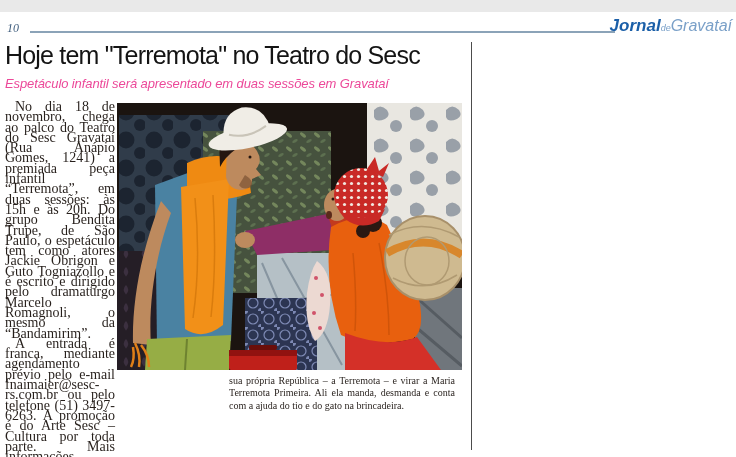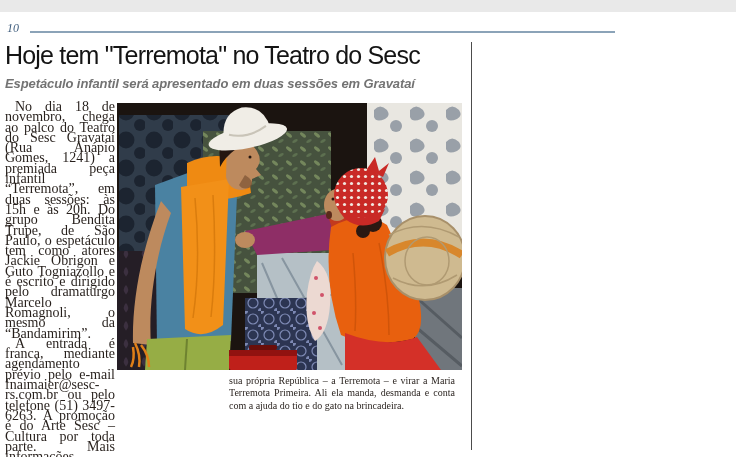--- a/index.html
+++ b/index.html
@@ -27,22 +27,22 @@
   .logo .de { font-size:9px;  color:#7aa0c8; }
   .logo .g  { font-size:16px; color:#7aa0c8; }
   
   .headline {
     position:absolute; left:5px; top:29px; width:464px;
     font-family:"Liberation Sans", sans-serif; font-size:25px; letter-spacing:-0.8px;
     color:#141414; white-space:nowrap;
   }
   .subheadline {
     position:absolute; left:5px; top:64px; width:464px;
-    font-family:"Liberation Sans", sans-serif; font-size:13px; font-weight:bold;
-    font-style:italic; color:#737373; white-space:nowrap; letter-spacing:-0.1px;
+    font-family:"Liberation Sans", sans-serif; font-size:13px; font-weight:normal;
+    font-style:italic; color:#ec4899; white-space:nowrap; letter-spacing:-0.1px;
   }
   .vrule { position:absolute; left:471px; top:30px; width:1px; height:408px; background:#4c4c4c; }
   
   .col1 {
     position:absolute; left:5px; top:90px; width:110px;
     font-size:14px; line-height:10.3px; text-align:justify; color:#261f1b;
   }
   .col1 p { margin:0; text-indent:10px; }
   .bcolL {
     position:absolute; left:5px; top:369px; width:233px;
@@ -58,20 +58,23 @@
   .photo-wrap { position:absolute; left:117px; top:91px; width:345px; height:267px; }
   .photo-wrap svg { display:block; }
 </style>
 </head>
 <body>
 
 <div class="page">
 
   <div class="page-num">10</div>
   <div class="header-rule"></div>
+  <div class="logo">
+    <span class="j">Jornal</span><span class="de">de</span><span class="g">Gravataí</span>
+  </div>
 
   <div class="headline">Hoje tem "Terremota" no Teatro do Sesc</div>
   <div class="subheadline">Espetáculo infantil será apresentado em duas sessões em Gravataí</div>
   <div class="vrule"></div>
 
   <div class="col1">
     <p>No dia 18 de novembro, chega ao palco do Teatro do Sesc Gravataí (Rua Anápio Gomes, 1241) a premiada peça infantil “Terremota”, em duas sessões: às 15h e às 20h. Do grupo Bendita Trupe, de São Paulo, o espetáculo tem como atores Jackie Obrigon e Guto Togniazollo e é escrito e dirigido pelo dramaturgo Marcelo Romagnoli, o mesmo da “Bandamirim”.</p>
     <p>A entrada é franca, mediante agendamento prévio pelo e-mail fnaimaier@sesc-rs.com.br ou pelo telefone (51) 3497-6263. A promoção é do Arte Sesc – Cultura por toda parte. Mais informações podem ser obtidas na página www.facebook.com.br/sescgravatai.</p>
   </div>
 

